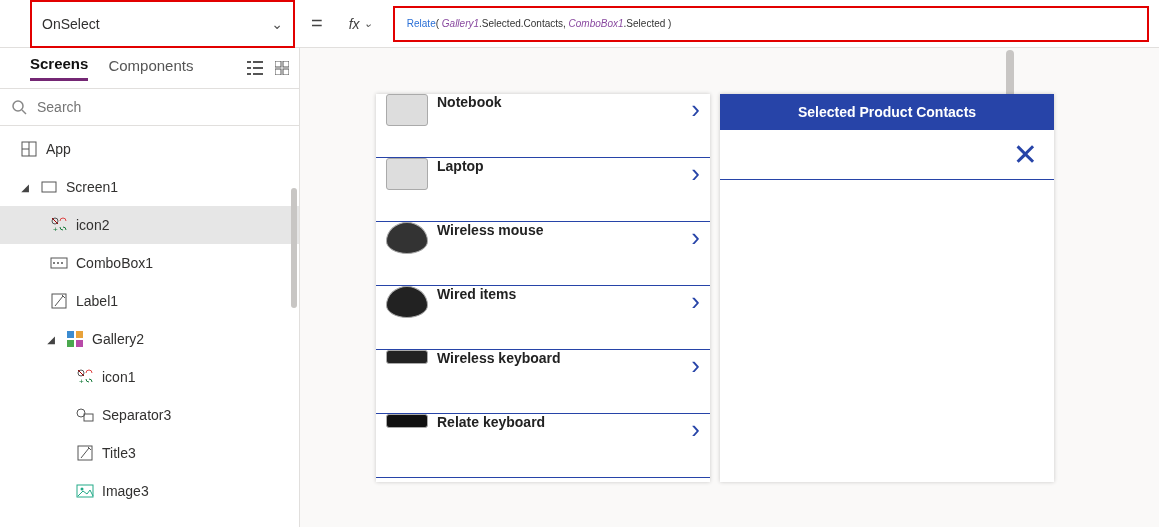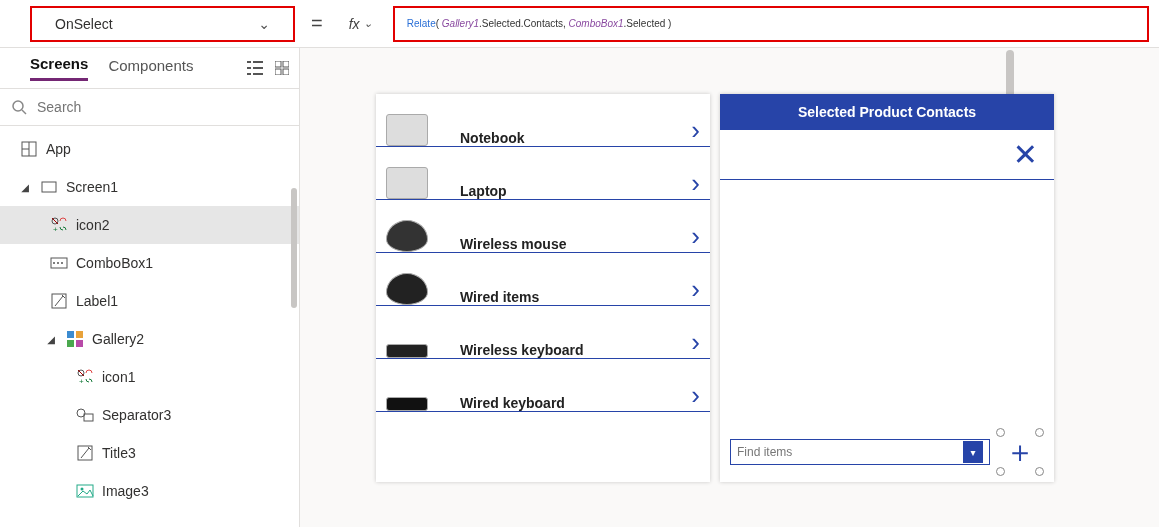--- a/index.html
+++ b/index.html
@@ -1,20 +1,20 @@
 <!DOCTYPE html>
 <html><head>
 <meta charset="utf-8">
 <style>
   * { box-sizing: border-box; margin: 0; padding: 0; font-family: "Segoe UI", Arial, sans-serif; }
   body { width: 1159px; height: 527px; background: #fff; overflow: hidden; font-size: 14px; color: #323130; }
 
   
   .formula-row { display: flex; align-items: center; height: 48px; border-bottom: 1px solid #e1dfdd; padding: 0 10px 0 30px; gap: 10px; }
-  .prop-select { width: 265px; height: 36px; border: 2px solid #e20000; display: flex; align-items: center; justify-content: space-between; padding: 0 23px; background: #fff; }
+  .prop-select { width: 265px; height: 48px; border: 2px solid #e20000; display: flex; align-items: center; justify-content: space-between; padding: 0 10px; background: #fff; }
   .prop-select .chev { color: #555; }
   .eq { font-size: 20px; color: #444; padding: 0 6px; }
   .fx-box { display: flex; align-items: center; gap: 4px; font-style: italic; color: #444; padding: 0 10px; height: 36px; }
   .fx-box .chev { font-size: 11px; color: #555; }
   .formula-input { flex: 1; height: 36px; border: 2px solid #e20000; display: flex; align-items: center; padding: 0 12px; font-family: Consolas, monospace; font-size: 10px; white-space: pre; }
   .tok-fn  { color: #2a6fd6; }
   .tok-id1 { color: #8a4aa0; font-style: italic; }
   .tok-mem { color: #333; }
   .tok-id2 { color: #8a4aa0; font-style: italic; }
   .tok-pl  { color: #333; }
@@ -41,21 +41,21 @@
   .lvl2 { padding-left: 50px; }
   .lvl3 { padding-left: 44px; }
   .lvl4 { padding-left: 76px; }
 
   
   .canvas { flex: 1; background: #faf9f8; position: relative; }
   .canvas-scroll-thumb { position:absolute; left:706px; top:2px; width:8px; height:368px; background:#c8c6c4; border-radius:4px; }
   .phone-left  { position: absolute; left: 76px; top: 46px; width: 334px; height: 388px; background: #fff; box-shadow: 0 0 4px rgba(0,0,0,0.2); }
   .phone-right { position: absolute; left: 420px; top: 46px; width: 334px; height: 388px; background: #fff; box-shadow: 0 0 4px rgba(0,0,0,0.2); }
 
-  .gal-item { display: flex; align-items: flex-end; height: 53px; border-bottom: 1px solid #2744a8; padding: 0 10px; gap: 32px; }
+  .gal-item { display: flex; align-items: flex-start; height: 64px; border-bottom: 1px solid #2744a8; padding: 0 10px; gap: 9px; }
   .gal-thumb { width: 42px; height: 32px; background:#ddd; border:1px solid #aaa; border-radius:3px; display:flex; align-items:center; justify-content:center; font-size:10px; color:#555; }
   .gal-title { flex: 1; font-weight: 600; color: #222; }
   .gal-chev { color: #2744a8; font-size: 26px; font-weight: 300; }
 
   .hdr-bar { height: 36px; background: #2744a8; color: #fff; display: flex; align-items: center; justify-content: center; font-weight: 600; }
   .x-row { height: 50px; display:flex; align-items:center; justify-content:flex-end; padding-right:16px; border-bottom:1px solid #2744a8; }
   .x-close { font-size: 30px; color:#2744a8; cursor:pointer; font-weight:300; }
 
   .combo-row { position:absolute; left:10px; bottom:10px; display:flex; align-items:center; gap:10px; }
   .combo { width: 260px; height: 26px; border:1px solid #2744a8; display:flex; align-items:center; padding:0 6px; background:#fff; }
@@ -260,42 +260,29 @@
         <div class="gal-title">Wired items</div>
         <div class="gal-chev">›</div>
       </div>
       <div class="gal-item">
         <div class="gal-thumb" style="background:#222;height:14px;"></div>
         <div class="gal-title">Wireless keyboard</div>
         <div class="gal-chev">›</div>
       </div>
       <div class="gal-item">
         <div class="gal-thumb" style="background:#111;height:14px;"></div>
-        <div class="gal-title">Wired keyboard</div>
+        <div class="gal-title">Relate keyboard</div>
         <div class="gal-chev">›</div>
       </div>
     </div>
 
     <div class="canvas-scroll-thumb"></div>
 
     <div class="phone-right">
       <div class="hdr-bar">Selected Product Contacts</div>
       <div class="x-row">
         <span class="x-close">✕</span>
       </div>
 
-      <div class="combo-row">
-        <div class="combo">
-          <span>Find items</span>
-          <div class="cb-btn">▾</div>
-        </div>
-        <div class="add-ctl">
-          <span class="add-plus">＋</span>
-          <span class="sel-dot tl"></span>
-          <span class="sel-dot tr"></span>
-          <span class="sel-dot bl"></span>
-          <span class="sel-dot br"></span>
-        </div>
-      </div>
     </div>
 
   </div>
 </div>
 
 </body></html>

